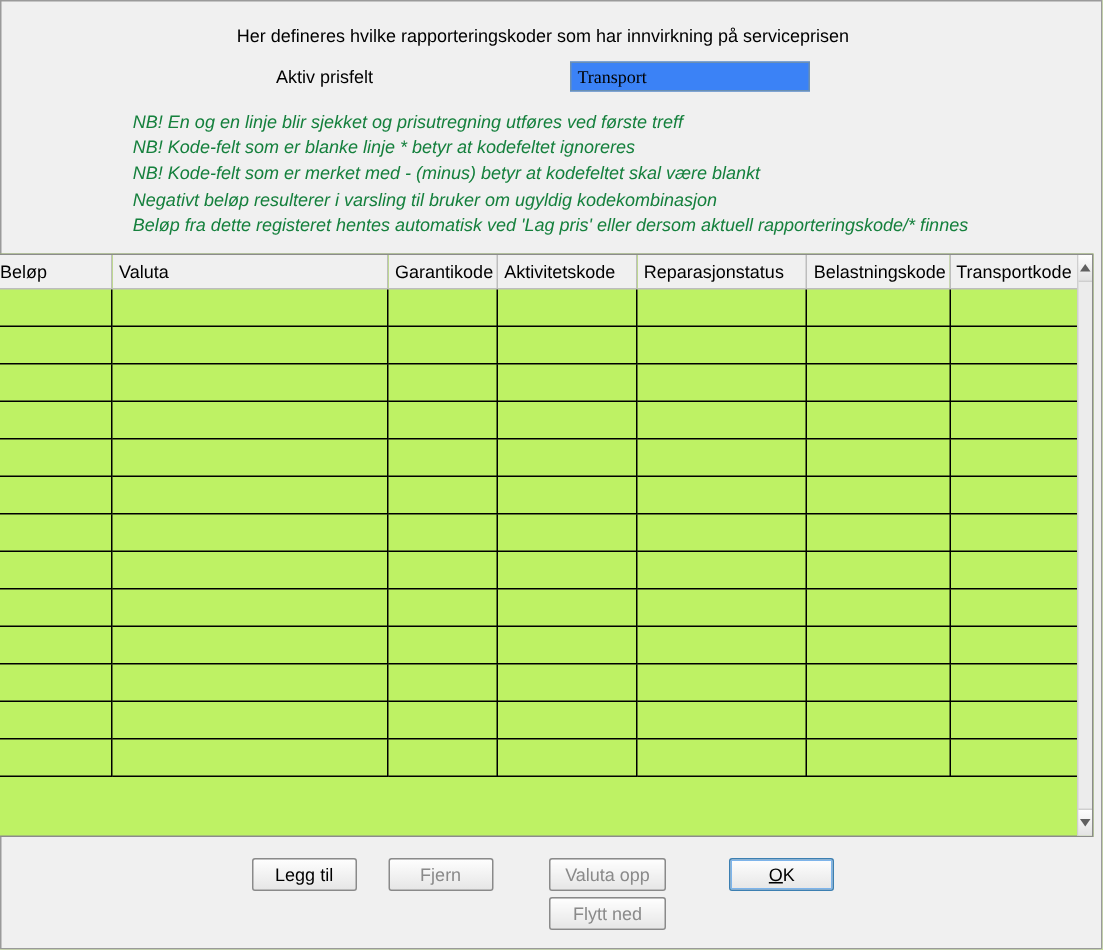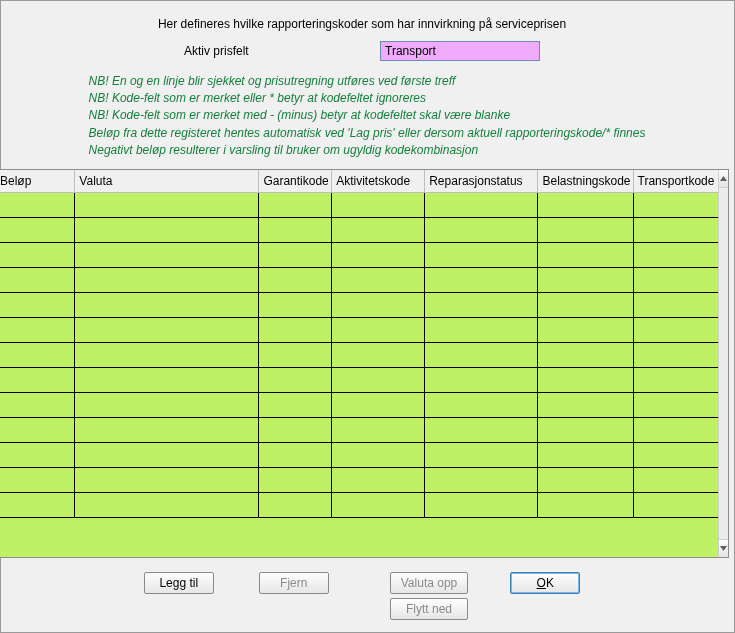--- a/index.html
+++ b/index.html
@@ -75,24 +75,24 @@
     align-items: center;
     margin-bottom: 12px;
   }
   .row-field label {
     width: 160px;
   }
   .row-field input[type="text"] {
     width: 160px;
     height: 20px;
     border: 1px solid #6a8fb3;
-    background: #f0abfc;
+    background: #3b82f6;
     padding: 0 4px;
     box-sizing: border-box;
-    font-family: Liberation Sans, sans-serif;
+    font-family: Liberation Serif, serif;
     font-size: 12px;
     margin-left: 36px;
   }
   .notes {
     color: #15803d;
     font-style: italic;
     line-height: 1.35;
     margin: 0 0 10px 10px;
   }
   .notes div { margin-bottom: 1px; }
@@ -162,21 +162,20 @@
     background: linear-gradient(#fefefe, #e6e6e6);
     border-radius: 2px;
     font-family: inherit;
     font-size: 12px;
     padding: 0 10px;
     cursor: pointer;
   }
   .btn:disabled {
     color: #8a8a8a;
     cursor: default;
-    margin-left: 24px;
   }
   .btn.default {
     border: 1px solid #3c7fb1;
     box-shadow: 0 0 0 1px #7eb4ea inset;
   }
   .move-btns {
     display:flex;
     flex-direction: column;
     gap:4px;
     margin-left: 16px;
@@ -195,24 +194,24 @@
 
     <div class="intro">Her defineres hvilke rapporteringskoder som har innvirkning på serviceprisen</div>
 
     <div class="row-field">
       <label>Aktiv prisfelt</label>
       <input type="text" value="Transport" style="">
     </div>
 
     <div class="notes">
       <div>NB! En og en linje blir sjekket og prisutregning utføres ved første treff</div>
-      <div>NB! Kode-felt som er merket eller * betyr at kodefeltet ignoreres</div>
-      <div>NB! Kode-felt som er merket med - (minus) betyr at kodefeltet skal være blanke</div>
+      <div>NB! Kode-felt som er blanke linje * betyr at kodefeltet ignoreres</div>
+      <div>NB! Kode-felt som er merket med - (minus) betyr at kodefeltet skal være blankt</div>
+      <div>Negativt beløp resulterer i varsling til bruker om ugyldig kodekombinasjon</div>
       <div>Beløp fra dette registeret hentes automatisk ved 'Lag pris' eller dersom aktuell rapporteringskode/* finnes</div>
-      <div>Negativt beløp resulterer i varsling til bruker om ugyldig kodekombinasjon</div>
     </div>
 
     <div class="table-wrap">
       <div class="table-scroll">
         <table class="grid">
           <colgroup id="colgroup">
               <col style="width: 78px;">
               <col style="width: 182px;">
               <col style="width: 72px;">
               <col style="width: 92px;">

